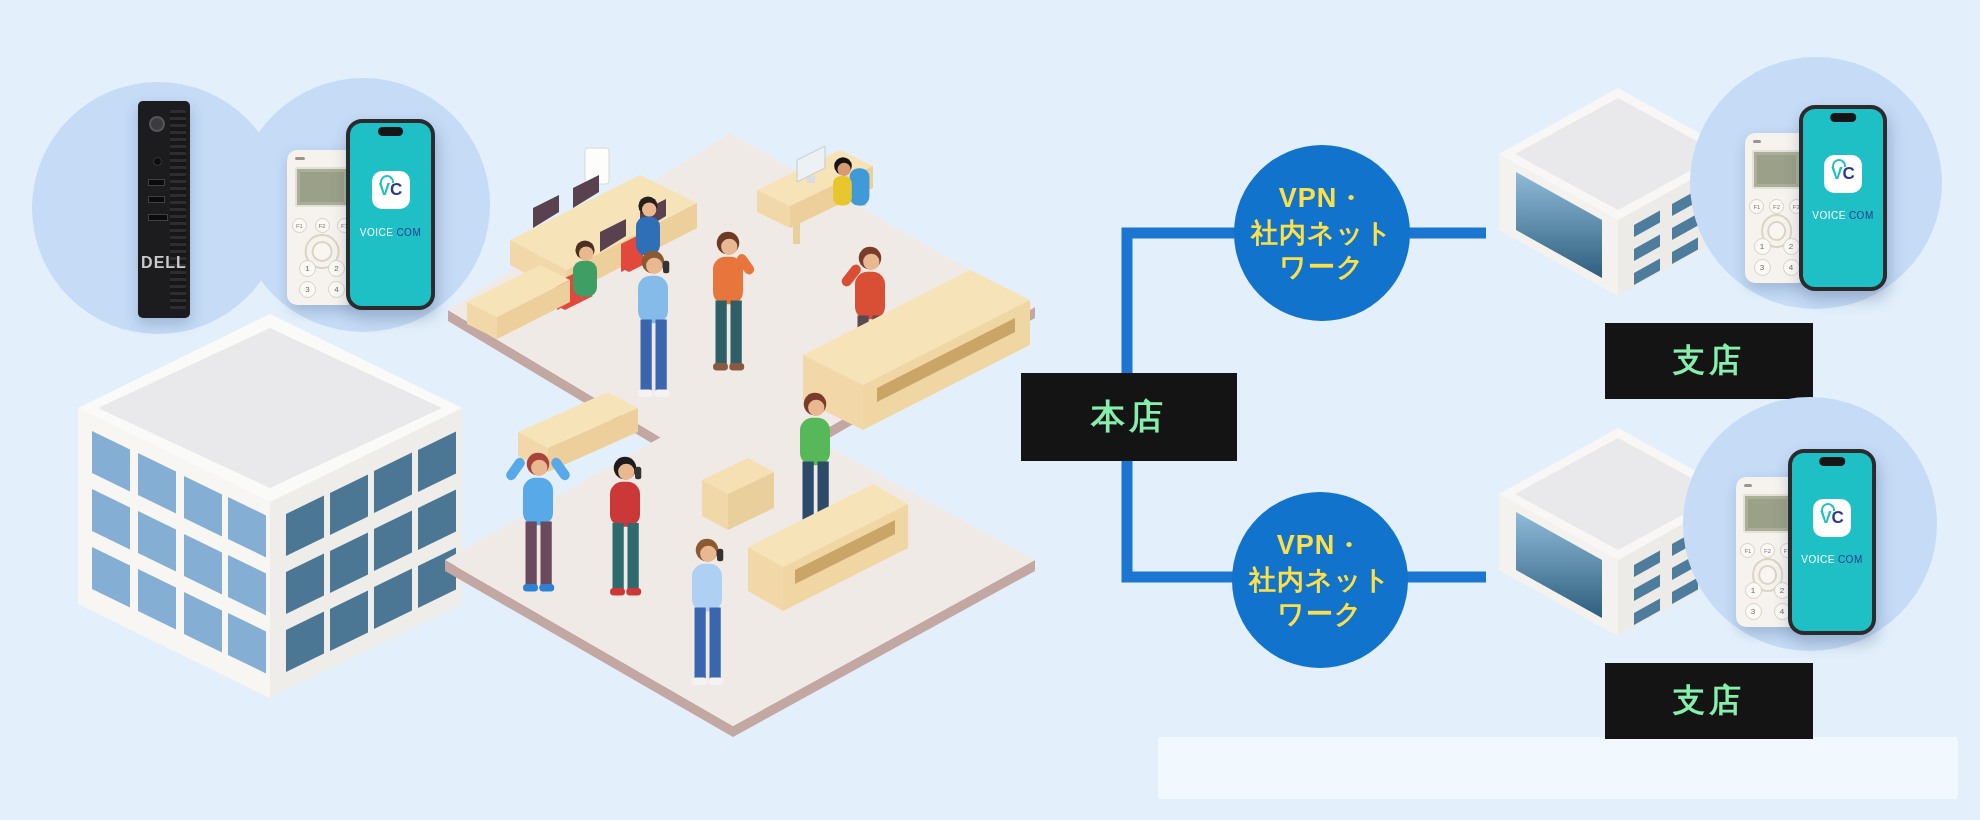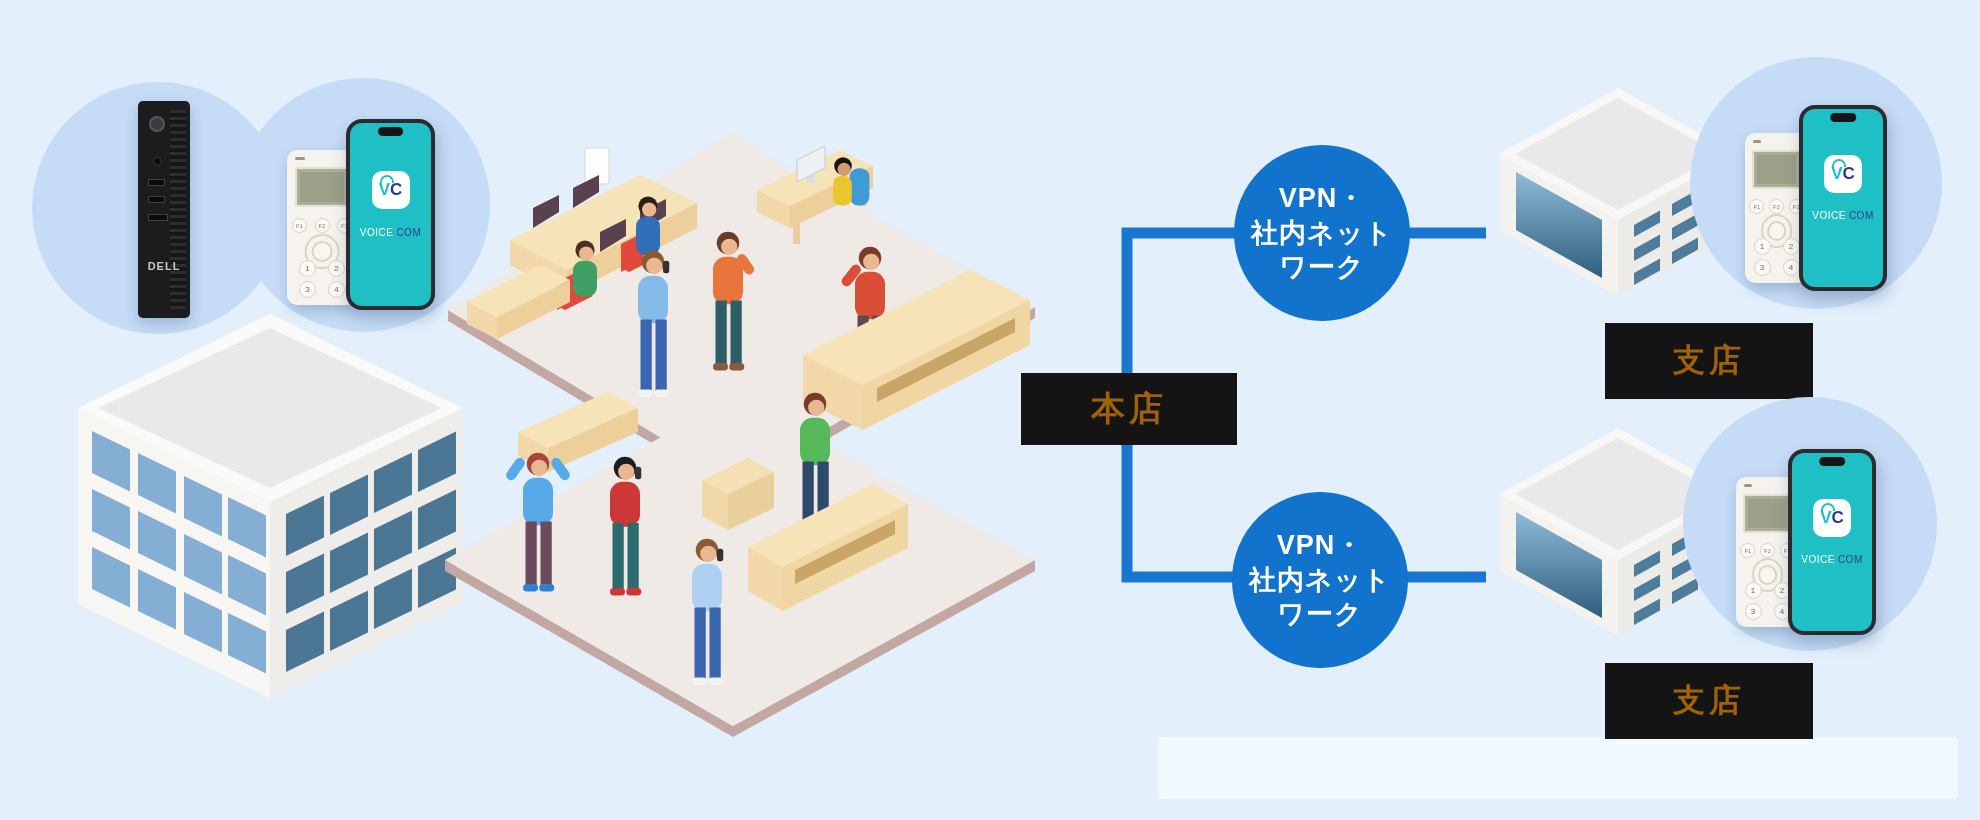--- a/index.html
+++ b/index.html
@@ -6,38 +6,38 @@
   .canvas{position:relative;width:1980px;height:820px;overflow:hidden;background:#e3f0fc;
           font-family:"Liberation Sans","DejaVu Sans",sans-serif;}
   .abs{position:absolute;}
   svg{display:block;}
 
   
   .bubble{position:absolute;border-radius:50%;background:#c5dbf6;}
 
   
   .vpn-node{position:absolute;width:176px;height:176px;border-radius:50%;background:#1173cb;
-            color:#ffffff;display:flex;flex-direction:column;align-items:center;justify-content:center;
+            color:#fde047;display:flex;flex-direction:column;align-items:center;justify-content:center;
             font-weight:bold;font-size:27px;line-height:1.28;text-align:center;letter-spacing:1px;}
 
   
-  .black-label{position:absolute;background:#141414;color:#a16207;display:flex;align-items:center;
+  .black-label{position:absolute;background:#141414;color:#86efac;display:flex;align-items:center;
                justify-content:center;font-weight:bold;font-size:34px;letter-spacing:4px;}
 
   
   .dell{position:absolute;background:#1c1c1e;border-radius:5px;box-shadow:0 6px 14px rgba(40,70,110,.25);}
   .dell-vents{position:absolute;top:4%;bottom:4%;right:7%;width:32%;
               background:repeating-linear-gradient(180deg,#2e2e31 0 3px,#17171a 3px 7px);border-radius:2px;}
   .dell-power{position:absolute;top:7%;left:22%;width:12px;height:12px;border-radius:50%;
               background:#3b3b40;border:2px solid #55555c;}
   .dell-jack{position:absolute;top:26%;left:28%;width:7px;height:7px;border-radius:50%;
              background:#0c0c0d;border:1px solid #3a3a3e;}
   .dell-usb{position:absolute;left:20%;width:15px;height:5px;background:#0b0b0c;border:1px solid #3f3f45;}
   .dell-logo{position:absolute;bottom:21%;width:100%;text-align:center;color:#cacacd;
-             font-weight:bold;font-size:11px;letter-spacing:1px;}
+             font-weight:bold;font-size:16px;letter-spacing:1px;}
 
   
   .handset{position:absolute;background:#f6f3ee;border-radius:10px;box-shadow:2px 6px 14px rgba(40,70,110,.25);}
   .hs-speaker{position:absolute;top:4.5%;left:12%;width:14%;height:3px;background:#9a948a;border-radius:2px;}
   .hs-lcd{position:absolute;top:11%;left:11%;width:78%;height:26%;background:#aab097;
           border:2px solid #e6e1d6;border-radius:2px;box-sizing:border-box;}
   .hs-lcd::after{content:"";position:absolute;inset:3px;background:#9ba188;}
   .hs-fkeys{position:absolute;top:44%;left:7%;right:7%;display:flex;justify-content:space-between;}
   .hs-fkey{width:13px;height:13px;border-radius:50%;background:#fbf9f5;border:1px solid #d8d0c2;
            font-size:6px;color:#8a8478;display:flex;align-items:center;justify-content:center;}
@@ -315,21 +315,21 @@
         <rect x="1" y="102" width="12" height="6" rx="3" fill="#f3f3f3"></rect>
     </g>
   </svg>
 
   <div class="faint-band" style="left:1158px;top:737px;width:800px;height:62px;"></div>
 
   <svg class="abs" style="left:0;top:0;" width="1980" height="820" viewBox="0 0 1980 820">
     <path d="M1486 233 H1127 V577 H1486" fill="none" stroke="#1b76d2" stroke-width="11"></path>
   </svg>
 
-  <div class="black-label" style="left:1021px;top:373px;width:216px;height:72px;">本店</div>
+  <div class="black-label" style="left:1021px;top:373px;width:216px;height:88px;">本店</div>
 
   <div class="vpn-node" style="left:1234px;top:145px;">
     <span>VPN・</span>
     <span>社内ネット</span>
     <span>ワーク</span>
   </div>
   <div class="vpn-node" style="left:1232px;top:492px;">
     <span>VPN・</span>
     <span>社内ネット</span>
     <span>ワーク</span>

